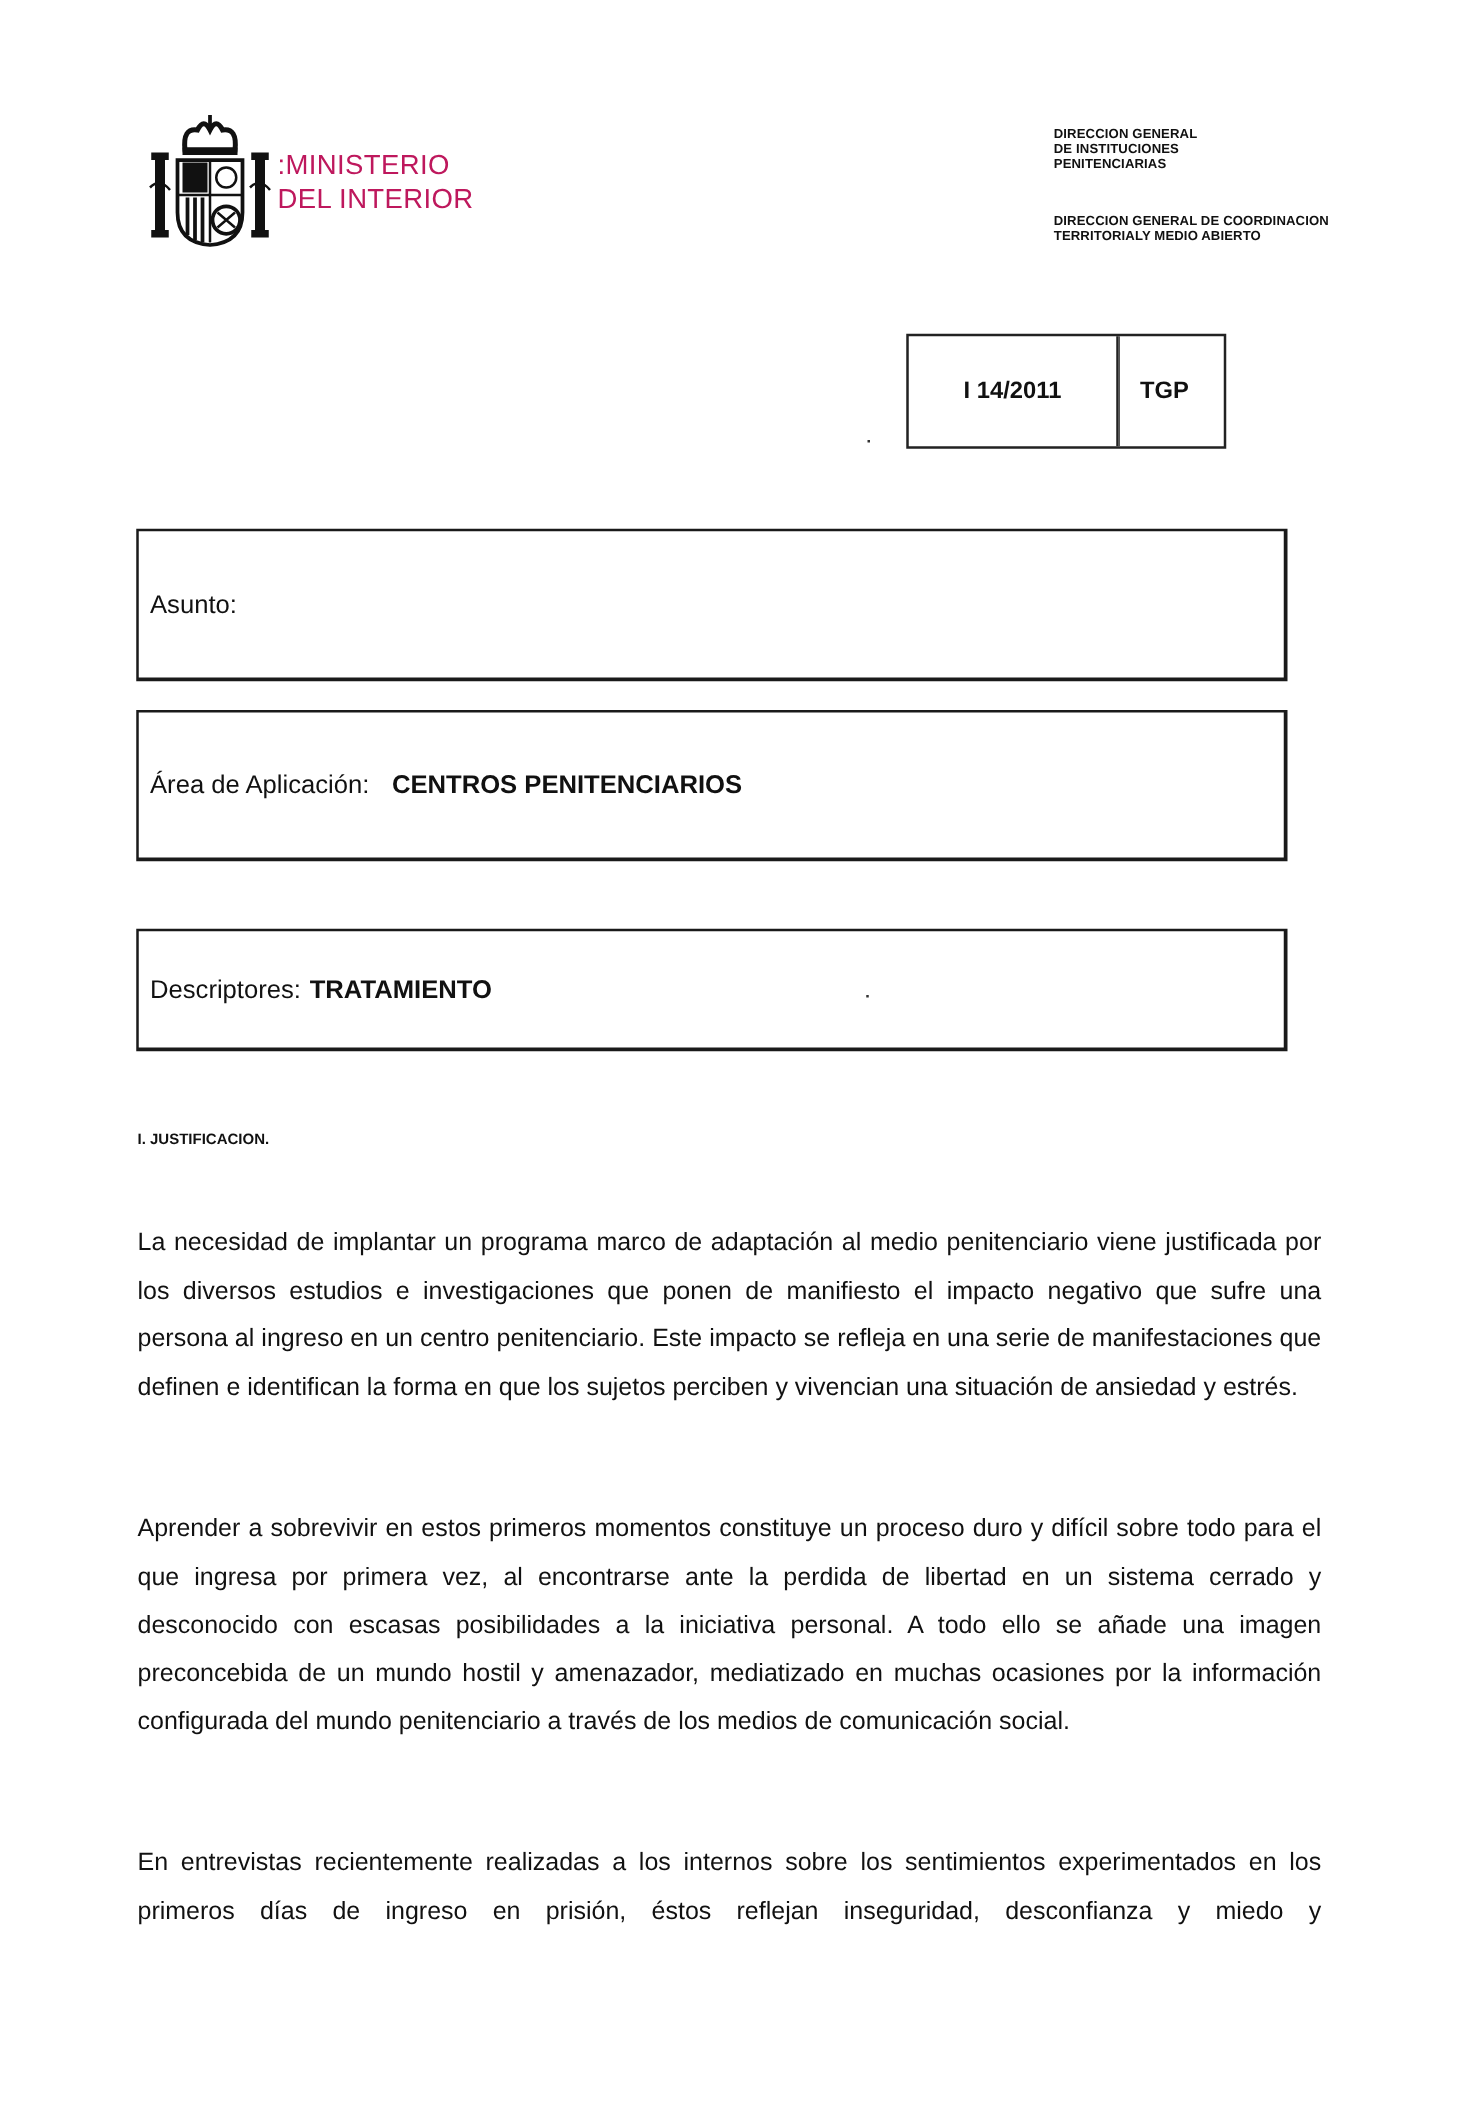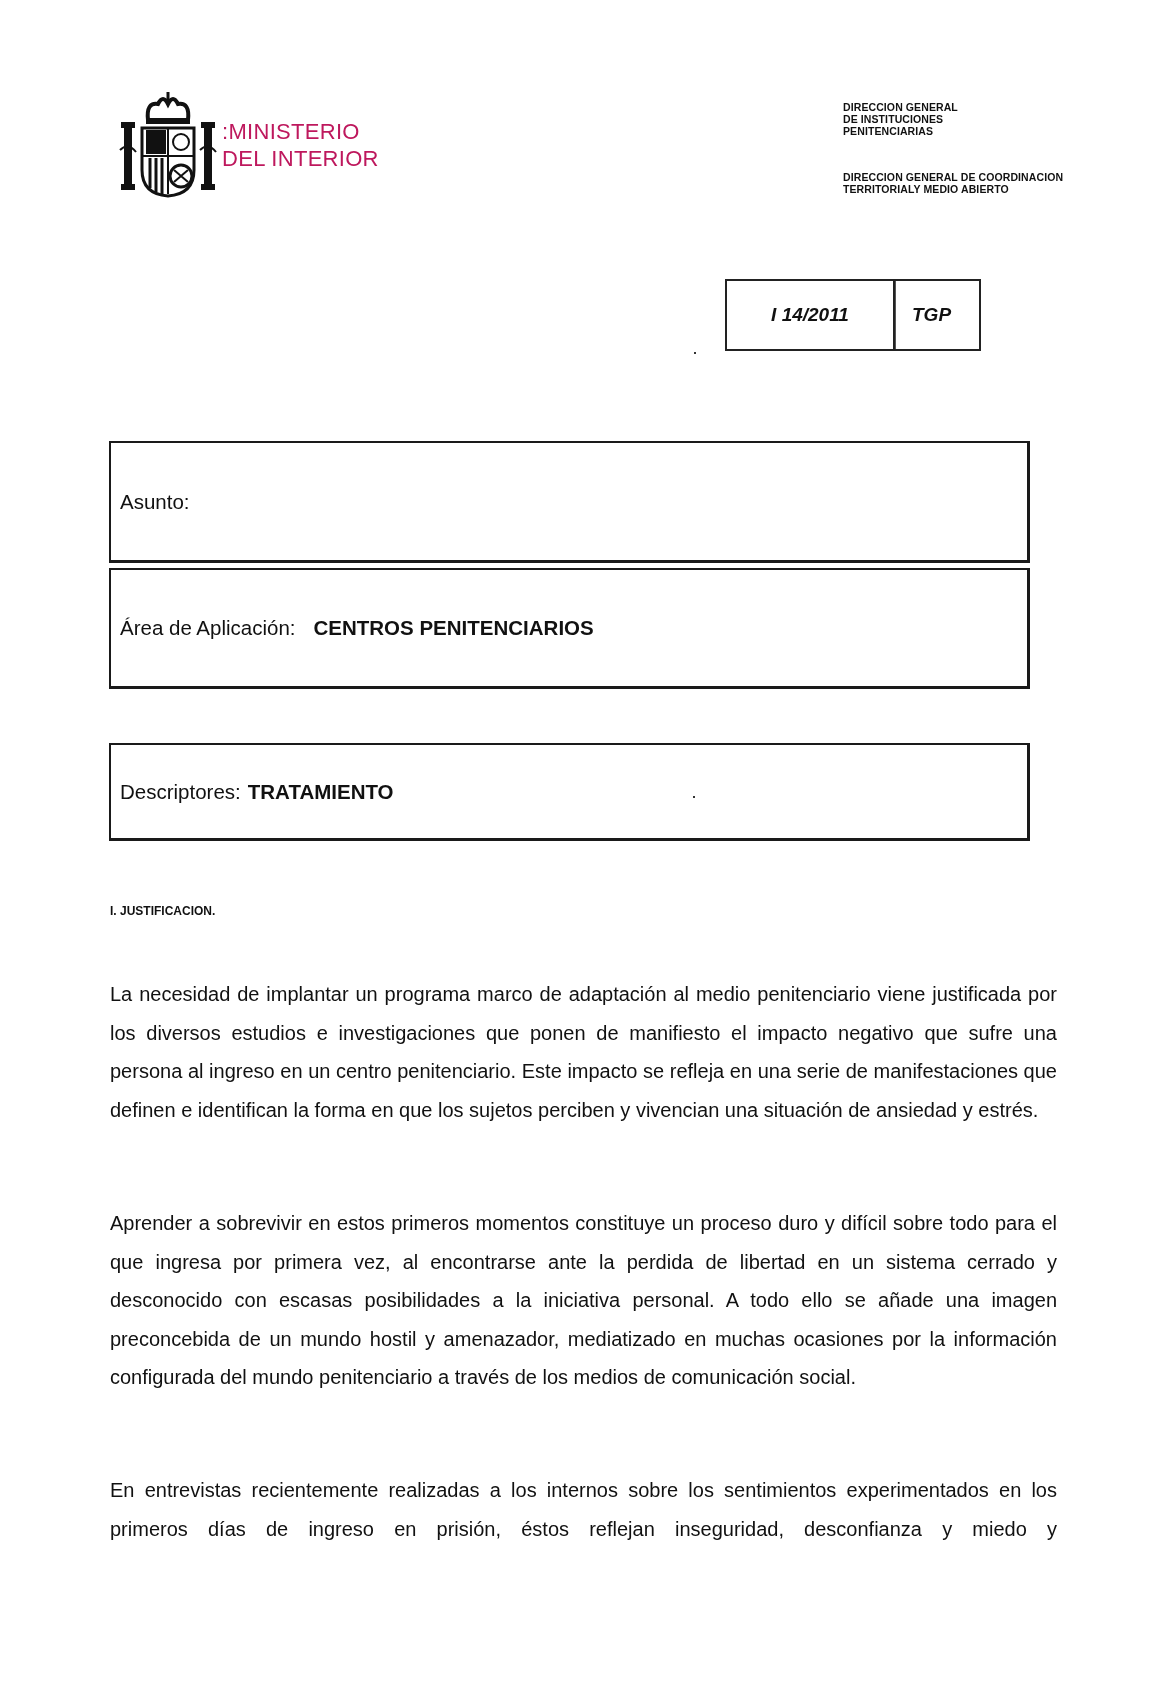--- a/index.html
+++ b/index.html
@@ -12,28 +12,28 @@
   
   #crest { left: 118px; top: 90px; width: 100px; height: 112px; }
   .ministry { left: 222px; font-size: 22px; letter-spacing: 0.3px; color: #be185d; line-height: 1; }
   #ministry-1 { top: 121px; }
   #ministry-2 { top: 148px; }
   .dept { left: 843px; font-size: 10.5px; font-weight: bold; line-height: 12px; color: #111; letter-spacing: 0.1px; }
   #dept-block-1 { top: 101px; }
   #dept-block-2 { top: 171px; }
 
   
-  #ref-box { left: 725px; top: 279px; width: 256px; height: 72px; border: 2px solid #222; box-sizing: border-box; display: flex; font-style: italic; }
+  #ref-box { left: 725px; top: 267px; width: 256px; height: 92px; border: 2px solid #222; box-sizing: border-box; display: flex; }
   #ref-number-cell { width: 166px; border-right: 2px solid #222; display: flex; align-items: center; justify-content: center; font-size: 19px; font-weight: bold; }
   #ref-code-cell { flex: 1; display: flex; align-items: center; padding-left: 16px; font-size: 19px; font-weight: bold; border-left: 1px solid #555; }
   #stray-dot-1 { left: 694px; top: 352px; width: 2px; height: 2px; background: #333; }
 
   
   .info-box { left: 109px; width: 921px; border: 2px solid #1a1a1a; border-bottom-width: 3px; border-right-width: 3px; box-sizing: border-box; display: flex; align-items: center; padding-left: 9px; font-size: 20.5px; }
-  #asunto-box { top: 441px; height: 122px; }
+  #asunto-box { top: 423px; height: 122px; }
   #area-box { top: 568px; height: 121px; }
   #desc-box { top: 743px; height: 98px; }
   .info-label { font-weight: normal; }
   .info-value { font-weight: bold; margin-left: 18px; }
   #desc-box .info-value { margin-left: 7px; }
   #stray-dot-2 { left: 693px; top: 796px; width: 2px; height: 2px; background: #333; }
 
   
   #section-title { left: 110px; top: 904px; font-size: 12px; font-weight: bold; }
   .para { left: 110px; width: 947px; font-size: 20px; line-height: 38.5px; text-align: justify; text-align-last: left; }

